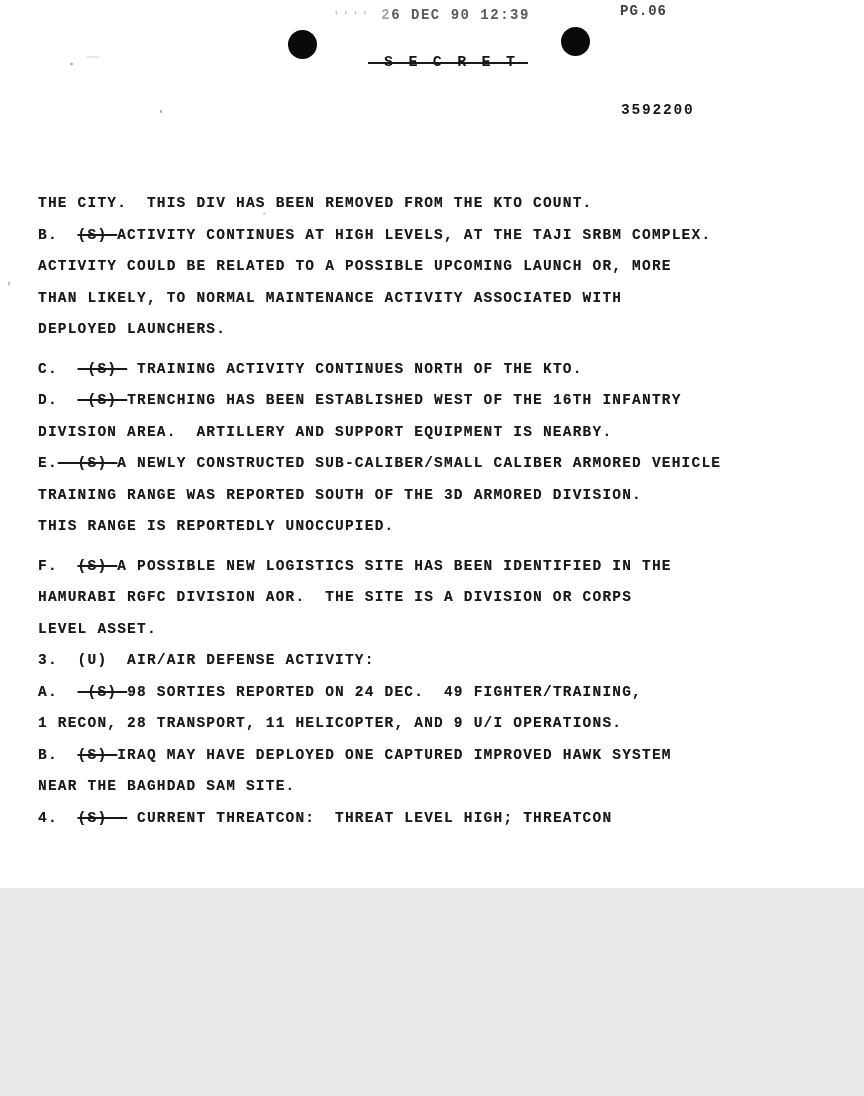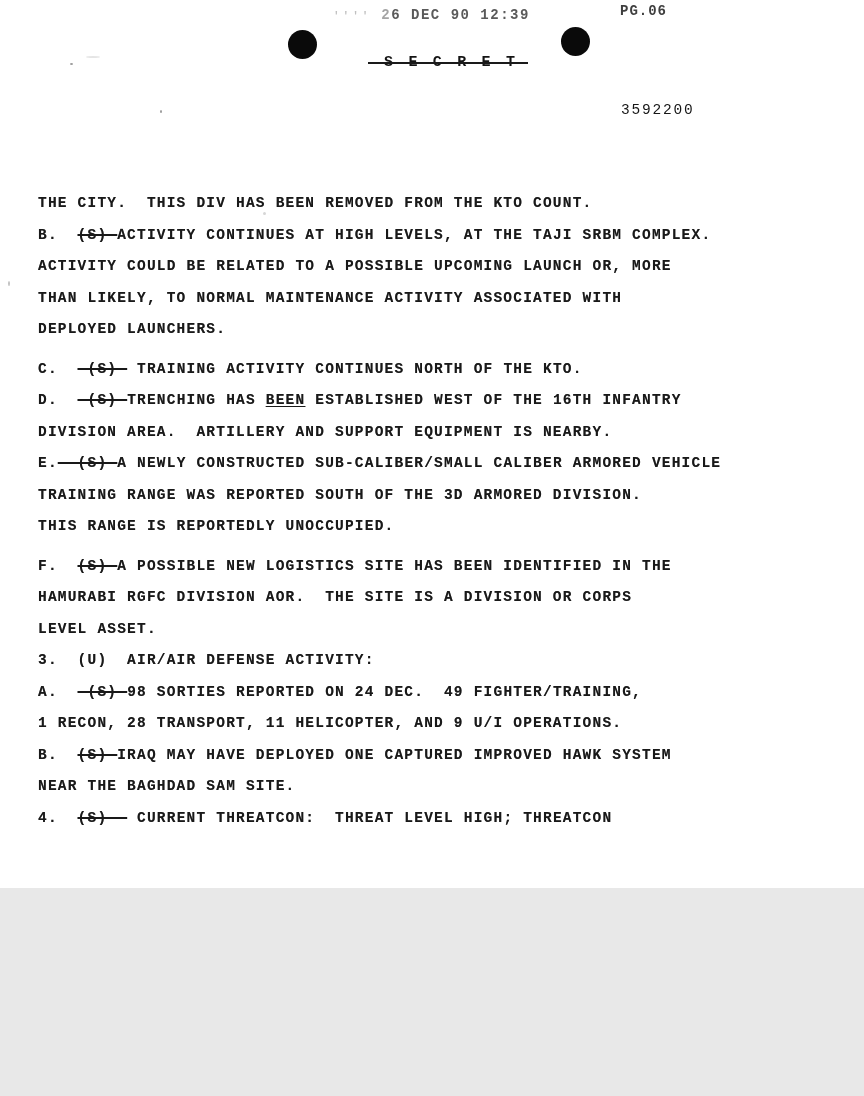--- a/index.html
+++ b/index.html
@@ -36,35 +36,35 @@
   .banner-bottom { position:absolute; left:384px; top:1004px; }
 
   
   .routing-line {
     position:absolute; left:42px; top:102px; white-space:pre;
     font-size:14.5px; font-weight:700; letter-spacing:1.6px; color:#161616;
   }
   .routing-line .struck { text-decoration:line-through; text-decoration-thickness:2px; }
   .message-serial {
     position:absolute; left:621px; top:102px;
-    font-size:14.5px; font-weight:400; letter-spacing:1.8px; color:#161616;
+    font-size:14.5px; font-weight:700; letter-spacing:1.8px; color:#161616;
   }
 
   
   .document-body {
     position:absolute; left:38px; top:160px; width:790px;
     font-size:14.5px; font-weight:700; letter-spacing:1.2px;
     white-space:pre; color:#191919;
     text-shadow:0 0 .4px rgba(0,0,0,.45);
     margin-top:28px;
   }
   .body-line { height:31.5px; line-height:31.5px; }
   .body-line:nth-child(5), .body-line:nth-child(11) { margin-bottom:8px; }
   .seg-strike { text-decoration:line-through; text-decoration-thickness:2px; }
-  .seg-underline { text-decoration:underline; text-underline-offset:2px; }
+  .seg-underline { text-underline-offset:2px; }
 
   
   .footer-dtg {
     position:absolute; left:589px; top:1004px;
     font-size:14.5px; font-weight:400; letter-spacing:2px; color:#161616;
   }
   .unclassified-stamp {
     position:absolute; left:0; right:0; top:1028px; text-align:center;
     font-family:"Liberation Serif","DejaVu Serif",serif;
     font-size:21px; letter-spacing:1.5px; color:#202020;

